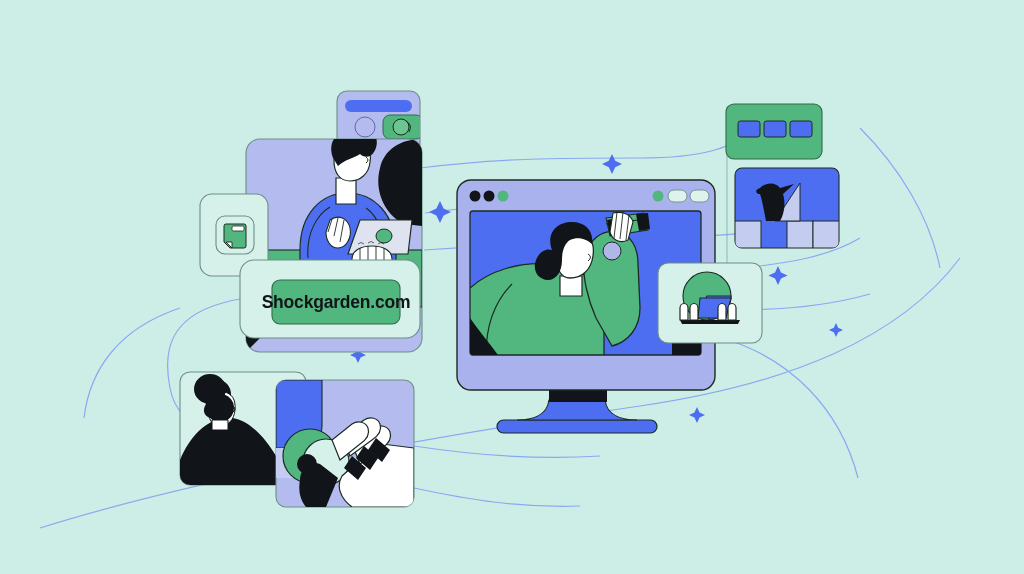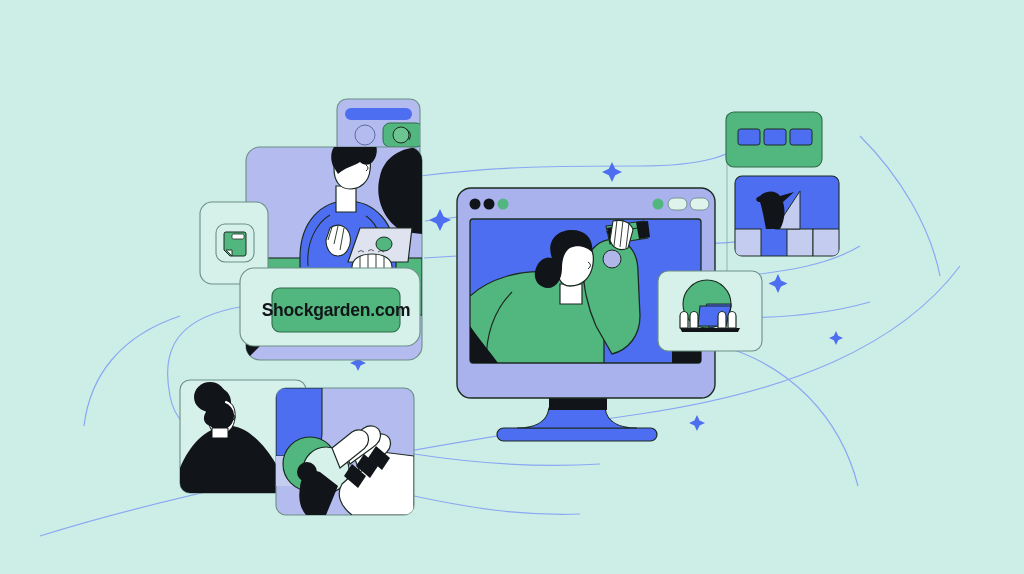--- a/index.html
+++ b/index.html
@@ -4,21 +4,21 @@
 <title>Illustration</title>
 <style>
   html,body{margin:0;padding:0;}
   body{
     width:1024px;height:574px;
     background:#cdeee6;
     font-family:"Liberation Sans", sans-serif;
     overflow:hidden;
     position:relative;
   }
-  #stage{position:absolute;left:0;top:16px;width:1024px;height:444px;}
+  #stage{position:absolute;left:0;top:8px;width:1024px;height:444px;}
   #stage svg{display:block;width:1024px;height:574px;}
   .brand-label{
     font-family:"Liberation Sans", sans-serif;
     font-weight:700;
     font-size:17.5px;
     fill:#111418;
     letter-spacing:-0.2px;
   }
 </style>
 </head>

